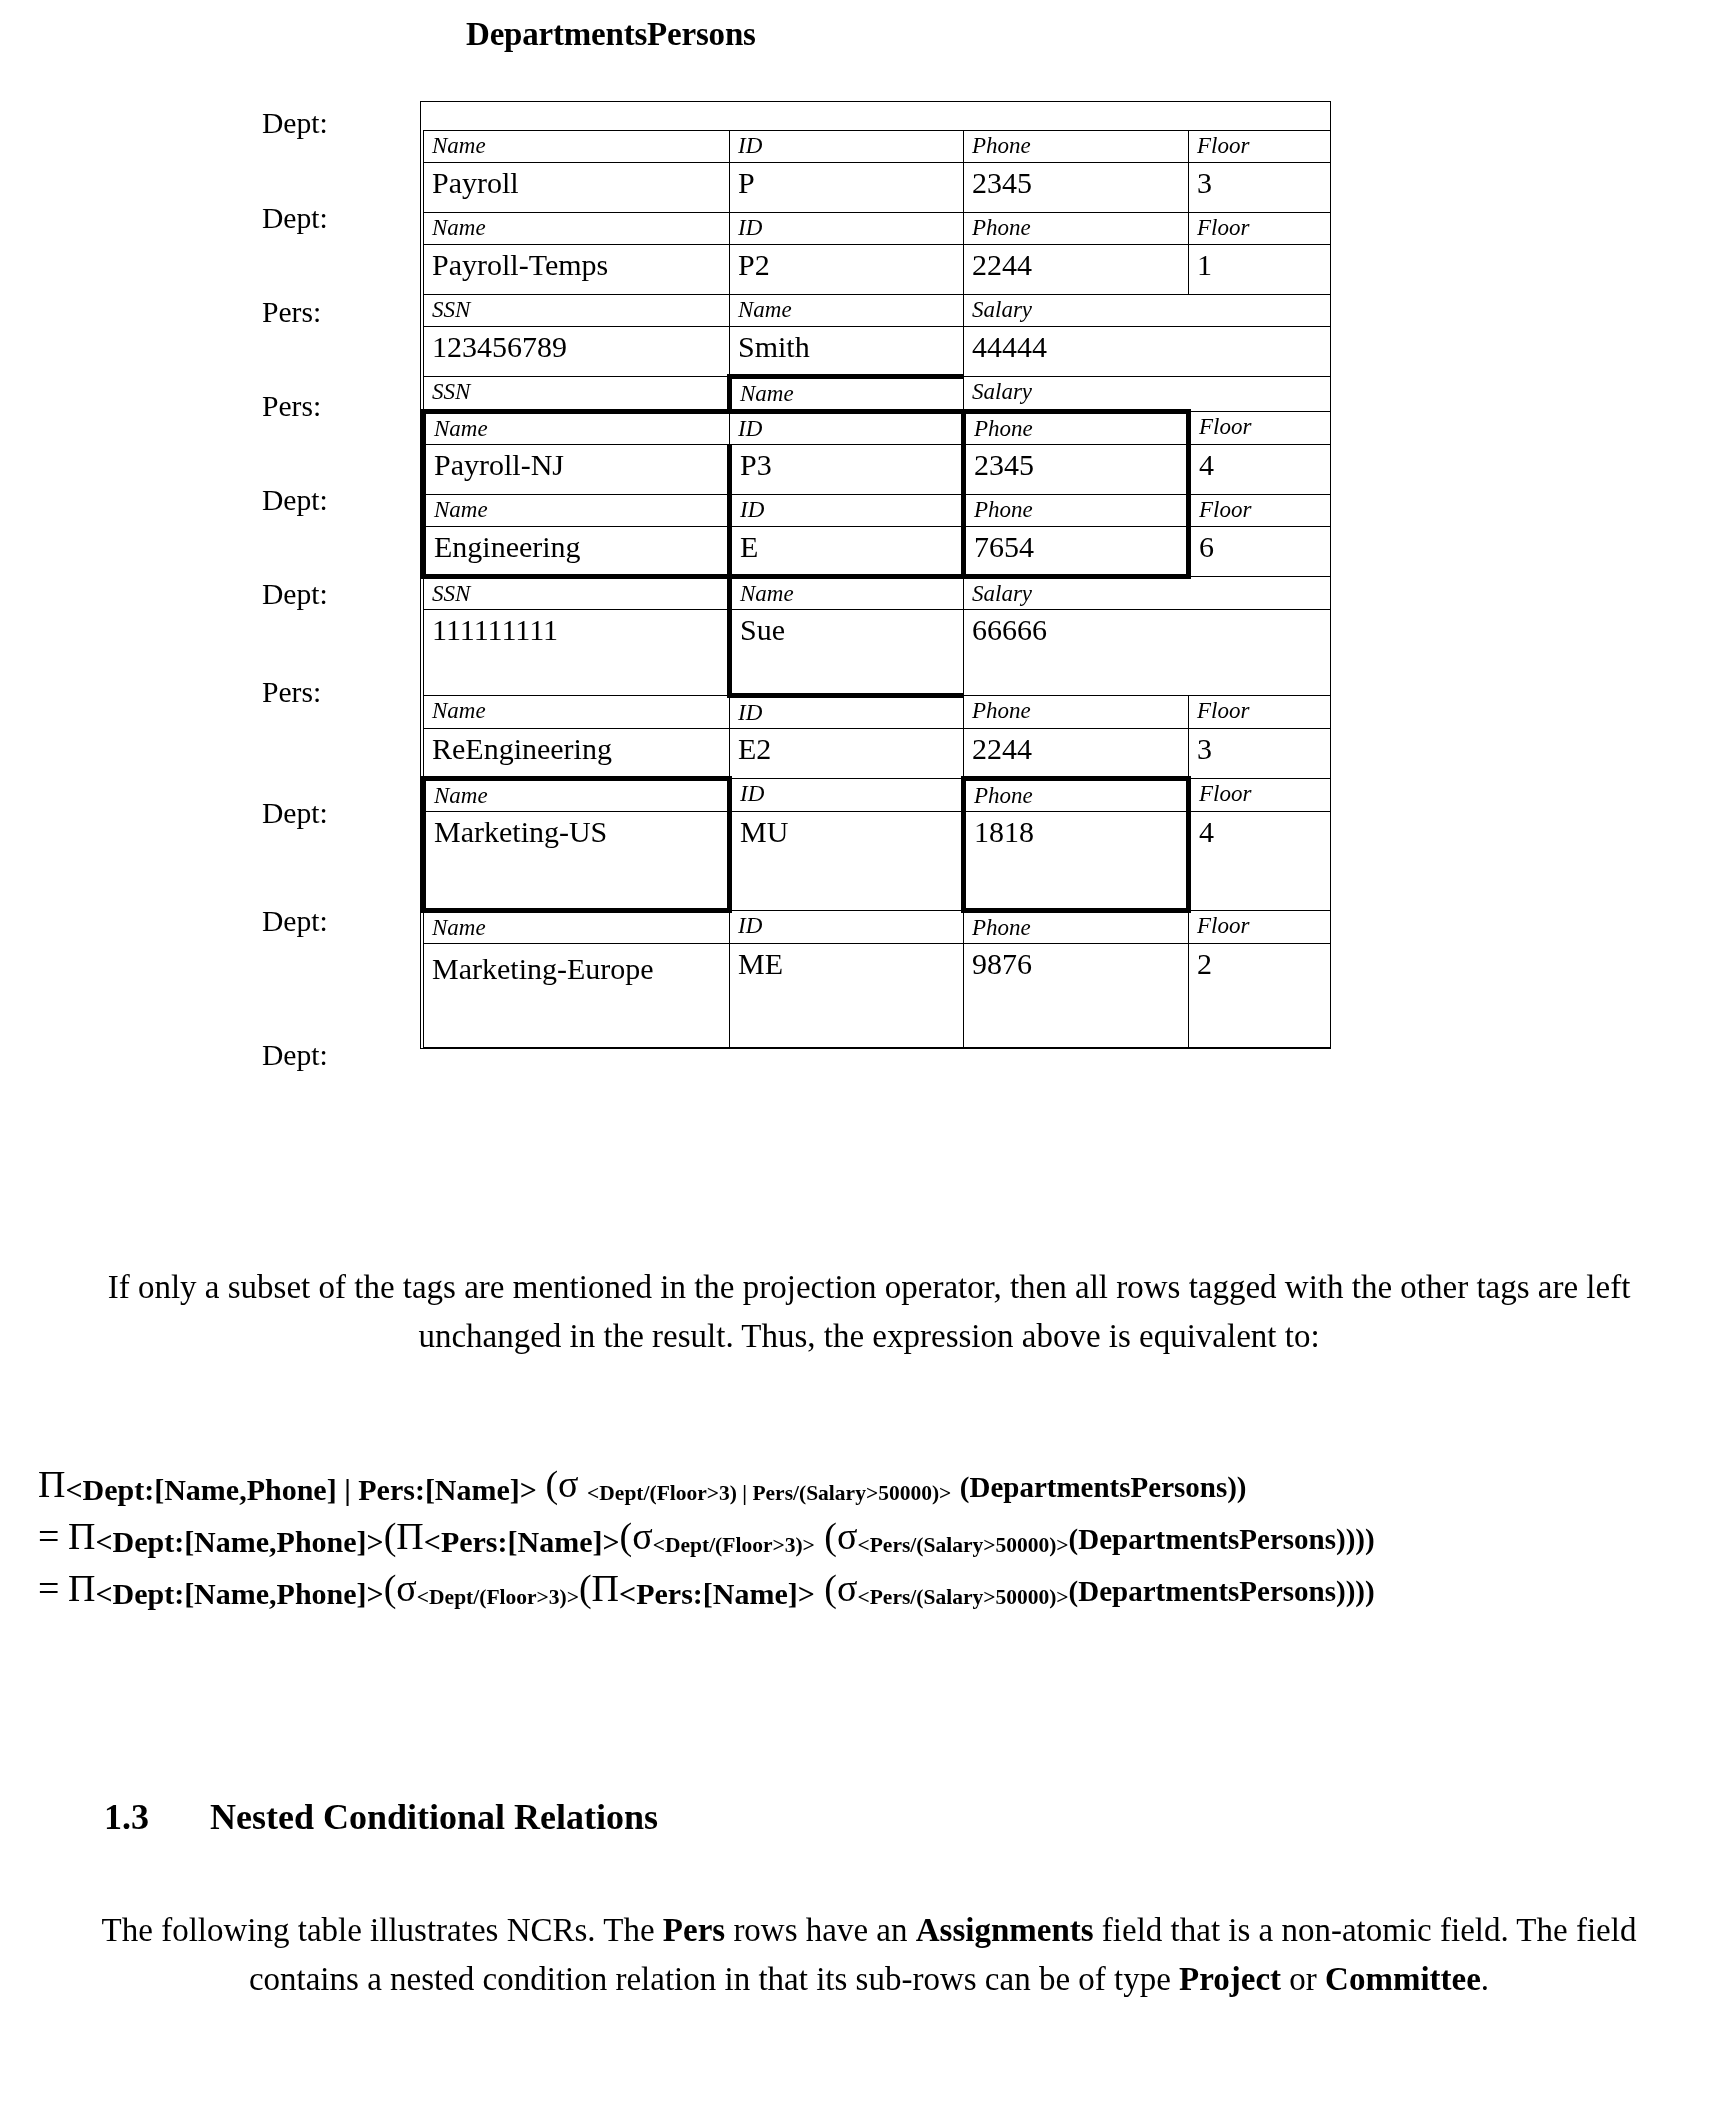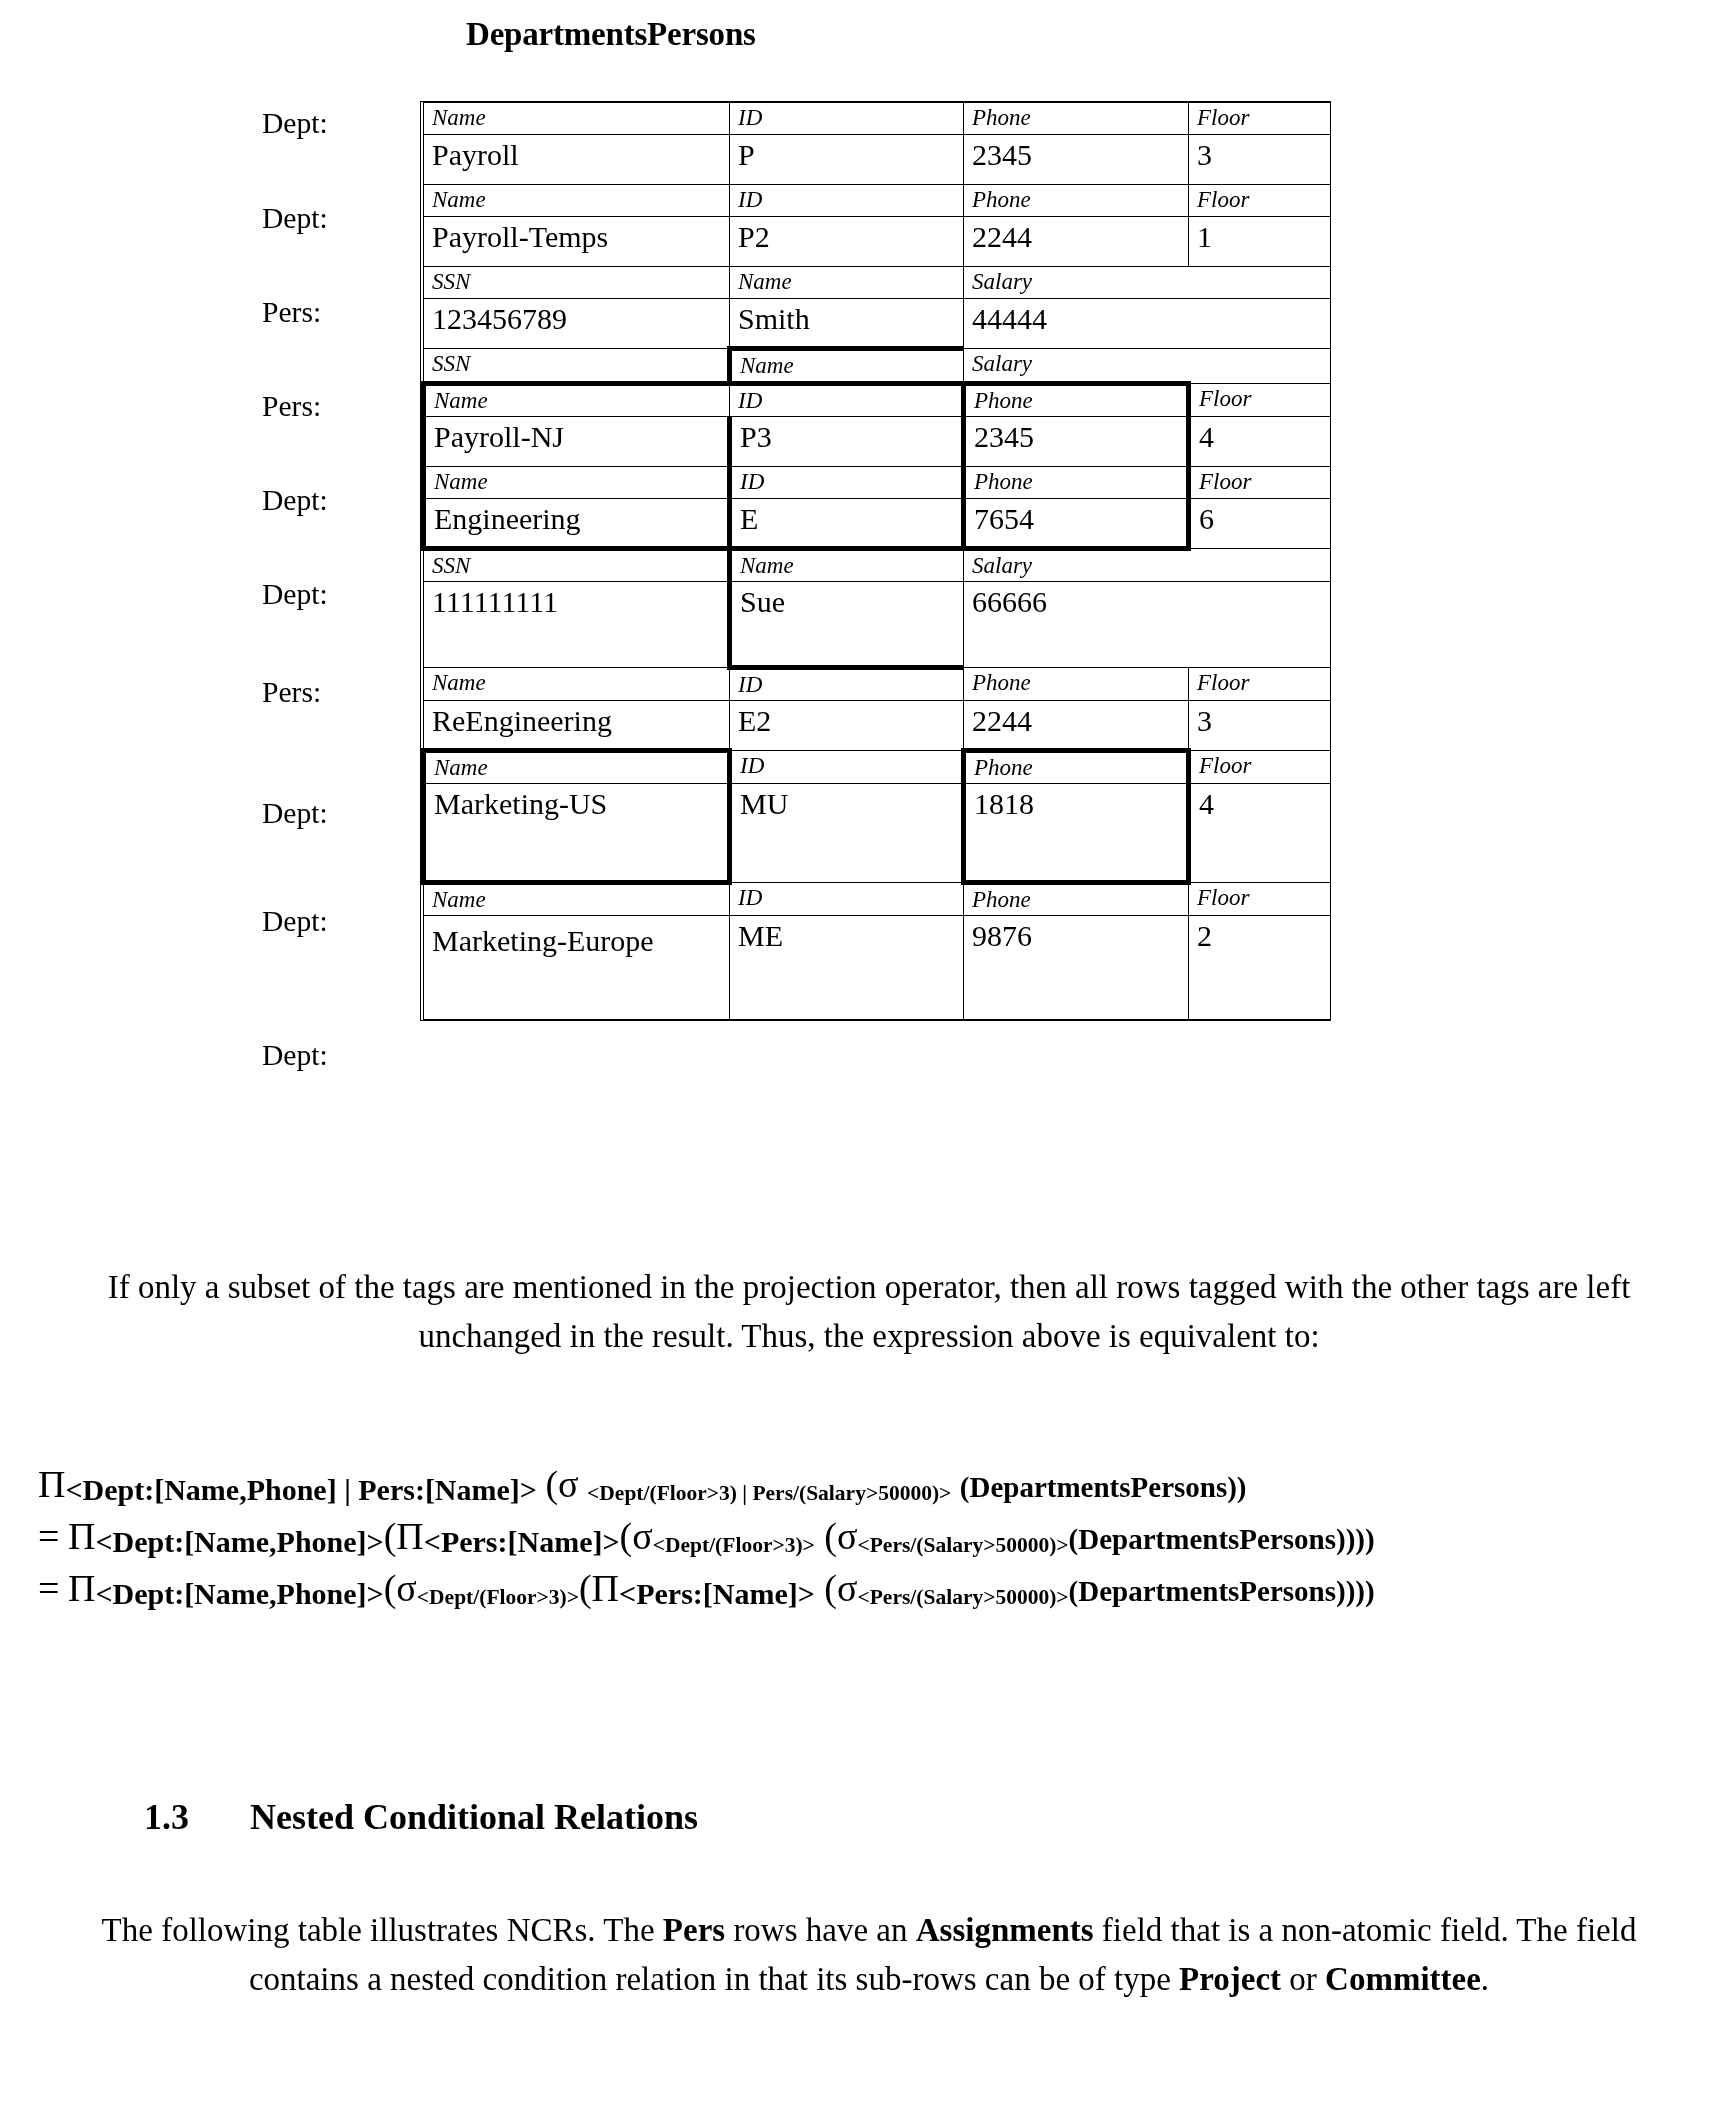--- a/index.html
+++ b/index.html
@@ -40,20 +40,21 @@
     top: 101px;
     width: 911px;
     border: 1.8px solid #000;
     box-sizing: border-box;
   }
 
   table.rel {
     border-collapse: collapse;
     width: 100%;
     table-layout: fixed;
+    margin-top: 28px;
   }
 
   table.rel td {
     border: 0.9px solid #000;
     padding: 0 0 0 8px;
     vertical-align: top;
     height: 29px;
     box-sizing: border-box;
   }
 
@@ -120,21 +121,21 @@
     font-weight: bold;
     vertical-align: -2.7px;
   }
 
   .section-head {
     position: absolute;
     left: 104px;
     font-size: 36px;
     font-weight: bold;
   }
-  .section-head .num { display: inline-block; width: 106px; margin-left: 40px; }
+  .section-head .num { display: inline-block; width: 106px; }
 
   b.inl { font-weight: bold; }
 </style>
 </head>
 <body>
 
 <div class="figure">
 
   <div class="fig-title">DepartmentsPersons</div>
 

